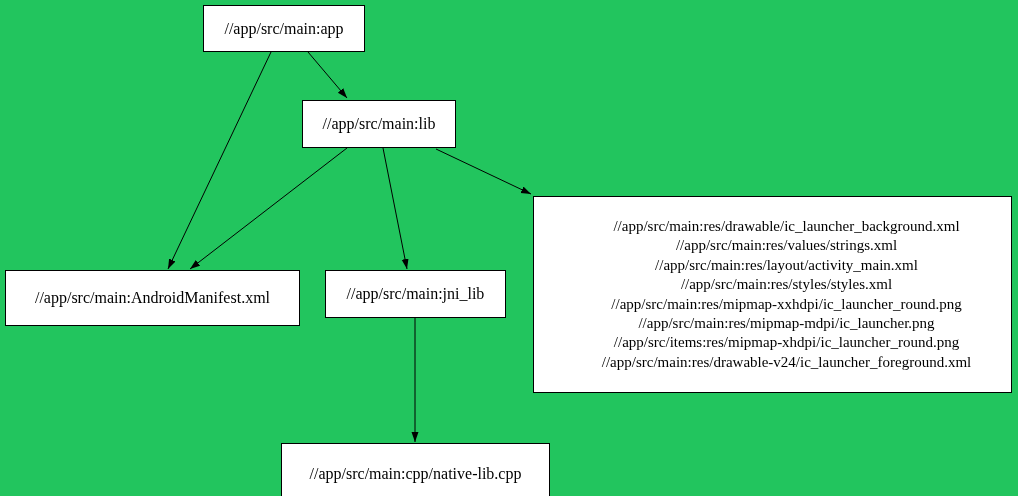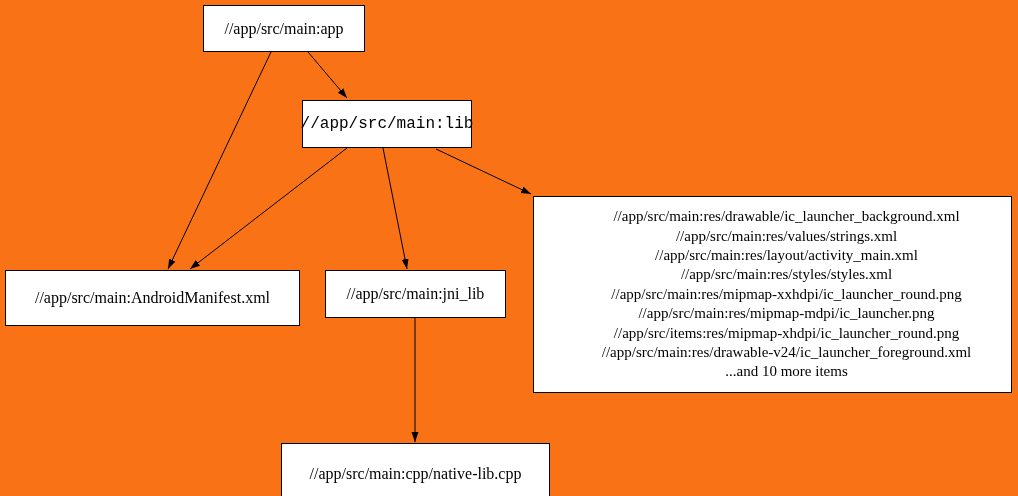--- a/index.html
+++ b/index.html
@@ -4,21 +4,21 @@
 <style>
   html, body {
     margin: 0;
     padding: 0;
     background: #ffffff;
   }
   #graph-canvas {
     position: relative;
     width: 1018px;
     height: 496px;
-    background: #f97316;
+    background: #22c55e;
     font-family: "Liberation Serif", "DejaVu Serif", serif;
     color: #000000;
     overflow: hidden;
   }
   #edges-layer {
     position: absolute;
     left: 0;
     top: 0;
     width: 1018px;
     height: 496px;
@@ -35,21 +35,21 @@
     white-space: nowrap;
     text-align: center;
   }
   .node.multi {
     flex-direction: column;
     font-size: 15px;
     line-height: 19.4px;
     padding-left: 28px;
   }
   .node-app        { left: 203px; top: 5px;   width: 162px; height: 47px; }
-  .node-lib        { left: 302px; top: 100px; width: 170px; height: 48px; font-family: Liberation Mono, monospace; }
+  .node-lib        { left: 302px; top: 100px; width: 154px; height: 48px; }
   .node-manifest   { left: 5px;   top: 270px; width: 295px; height: 56px; }
   .node-jni        { left: 325px; top: 270px; width: 181px; height: 48px; text-align: right; }
   .node-resources  { left: 533px; top: 196px; width: 479px; height: 197px; }
   .node-native     { left: 281px; top: 443px; width: 269px; height: 61px; }
 </style>
 </head>
 <body>
 
 <div id="graph-canvas">
 
@@ -85,20 +85,19 @@
 
   <div class="node multi node-resources">
     <div>//app/src/main:res/drawable/ic_launcher_background.xml</div>
     <div>//app/src/main:res/values/strings.xml</div>
     <div>//app/src/main:res/layout/activity_main.xml</div>
     <div>//app/src/main:res/styles/styles.xml</div>
     <div>//app/src/main:res/mipmap-xxhdpi/ic_launcher_round.png</div>
     <div>//app/src/main:res/mipmap-mdpi/ic_launcher.png</div>
     <div>//app/src/items:res/mipmap-xhdpi/ic_launcher_round.png</div>
     <div>//app/src/main:res/drawable-v24/ic_launcher_foreground.xml</div>
-    <div>...and 10 more items</div>
   </div>
 
   <div class="node node-native">
     <span>//app/src/main:cpp/native-lib.cpp</span>
   </div>
 
 </div>
 
 </body></html>

